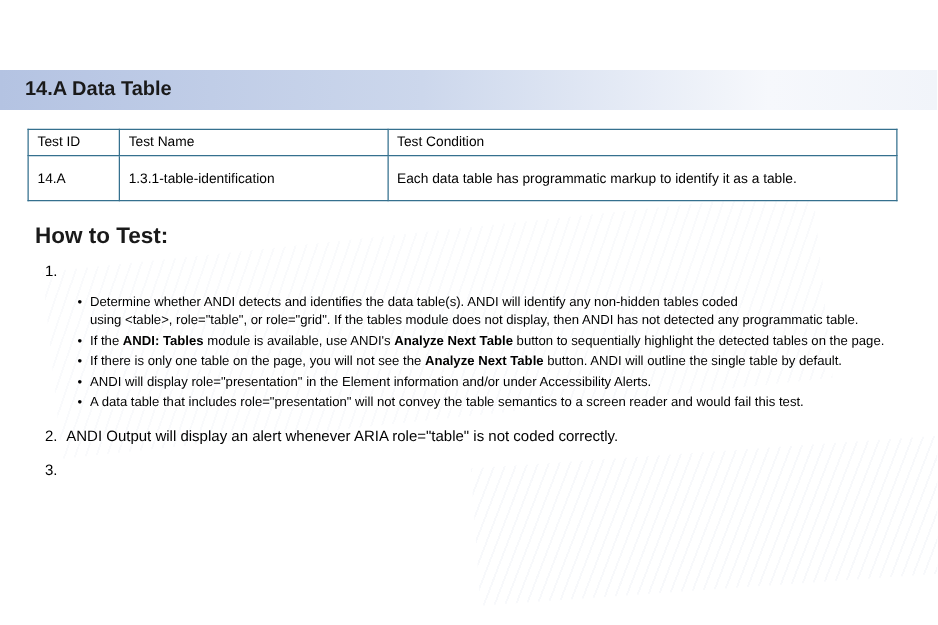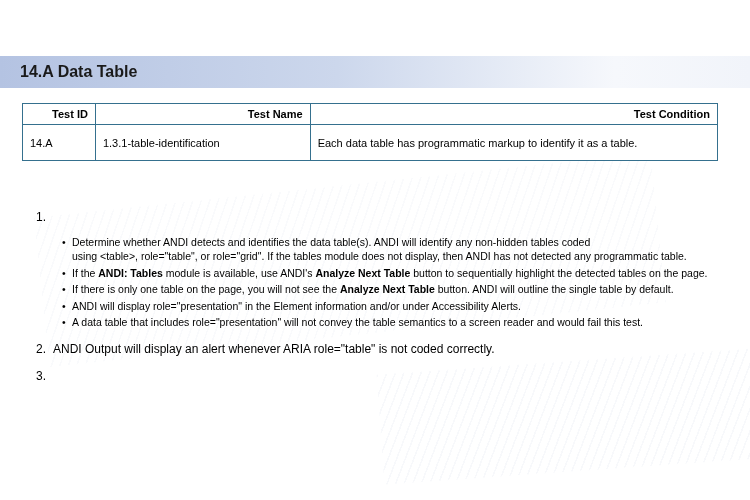--- a/index.html
+++ b/index.html
@@ -19,21 +19,21 @@
   .swoosh.a{top:185px;left:40px;width:620px;height:150px;transform:rotate(-6deg);opacity:.45;}
   .swoosh.b{top:360px;left:380px;width:420px;height:110px;transform:rotate(-4deg);opacity:.6;}
 
   .title-bar{position:absolute;top:56px;left:0;width:750px;height:32px;
     background:linear-gradient(to right,var(--bar-left) 0%,var(--bar-mid) 45%,var(--bar-right) 82%,#f1f4fa 100%);
     display:flex;align-items:center;}
   .title-bar .title{font-size:16px;font-weight:bold;margin-left:20px;color:var(--text);}
 
   table.test-table{position:absolute;top:103px;left:22px;width:696px;border-collapse:collapse;background:#ffffff;}
   .test-table th,.test-table td{border:1px solid var(--table-border);text-align:left;vertical-align:middle;padding:0 7px;font-size:11px;color:#000;}
-  .test-table th{height:21px;font-weight:bold;text-align:right;}
+  .test-table th{height:21px;font-weight:normal;}
   .test-table td{height:36px;font-weight:normal;}
   .col-id{width:73px;} .col-name{width:215px;} .col-cond{width:408px;}
 
   .howto-heading{position:absolute;top:178px;left:28px;font-size:18px;font-weight:bold;color:var(--text);}
 
   .steps{position:absolute;top:210px;left:36px;width:700px;font-size:12px;color:#000;}
   .step{margin-bottom:12px;}
   .step-line{display:flex;line-height:1.3;}
   .step-num{flex:0 0 17px;}
   .step-text{white-space:pre-wrap;}
@@ -69,20 +69,21 @@
     </thead>
     <tbody>
       <tr>
         <td>14.A</td>
         <td>1.3.1-table-identification</td>
         <td>Each data table has programmatic markup to identify it as a table.</td>
       </tr>
     </tbody>
   </table>
 
+  <div class="howto-heading">How to Test:</div>
 
   <div class="steps">
 
     <div class="step">
       <div class="step-line">
         <span class="step-num">1.</span>
       </div>
       <ul class="bullets">
         <li><span>Determine whether ANDI detects and identifies the data table(s). ANDI will identify any non-hidden tables coded
 using &lt;table&gt;, role="table", or role="grid". If the tables module does not display, then ANDI has not detected any programmatic table.</span></li>

